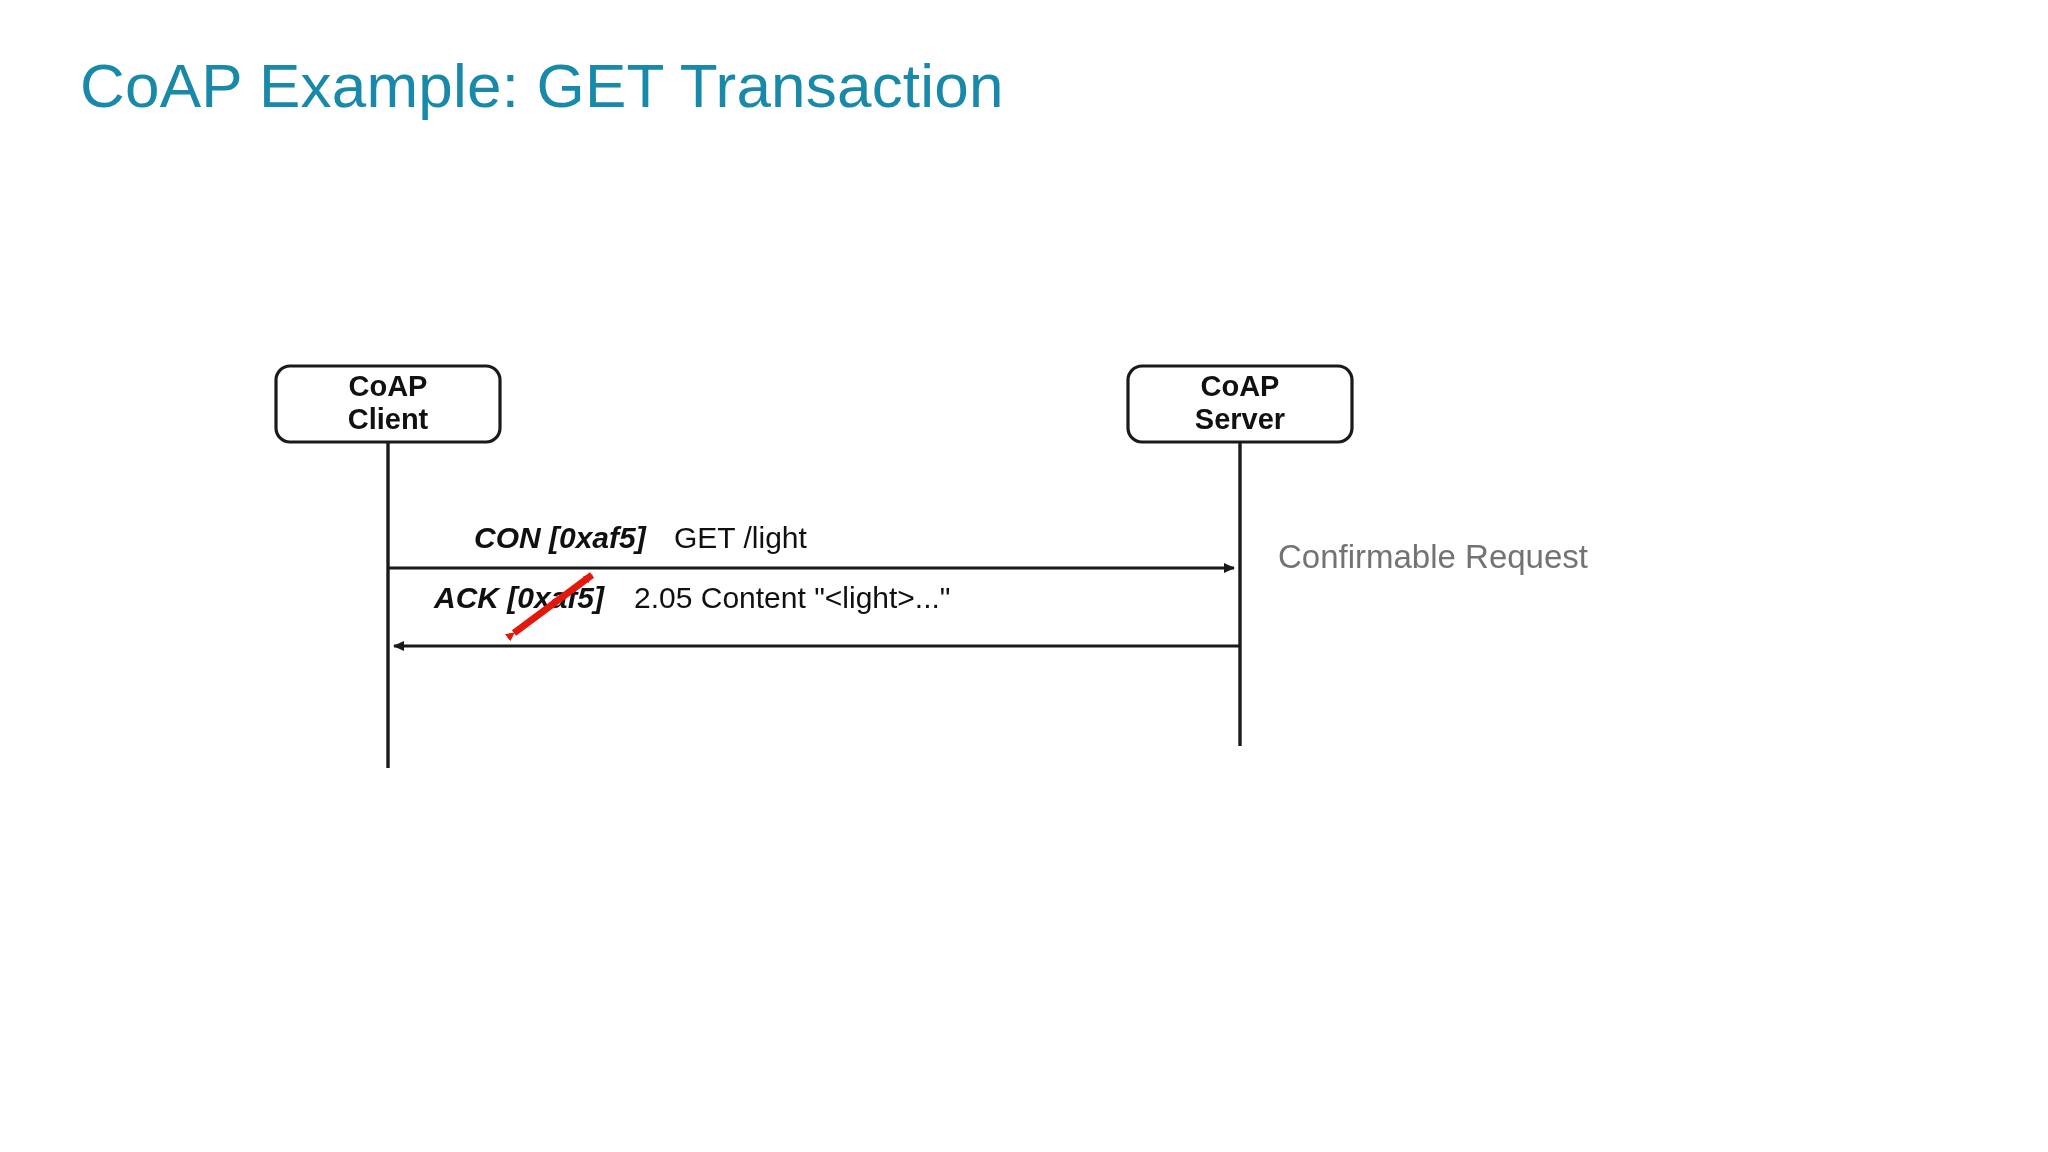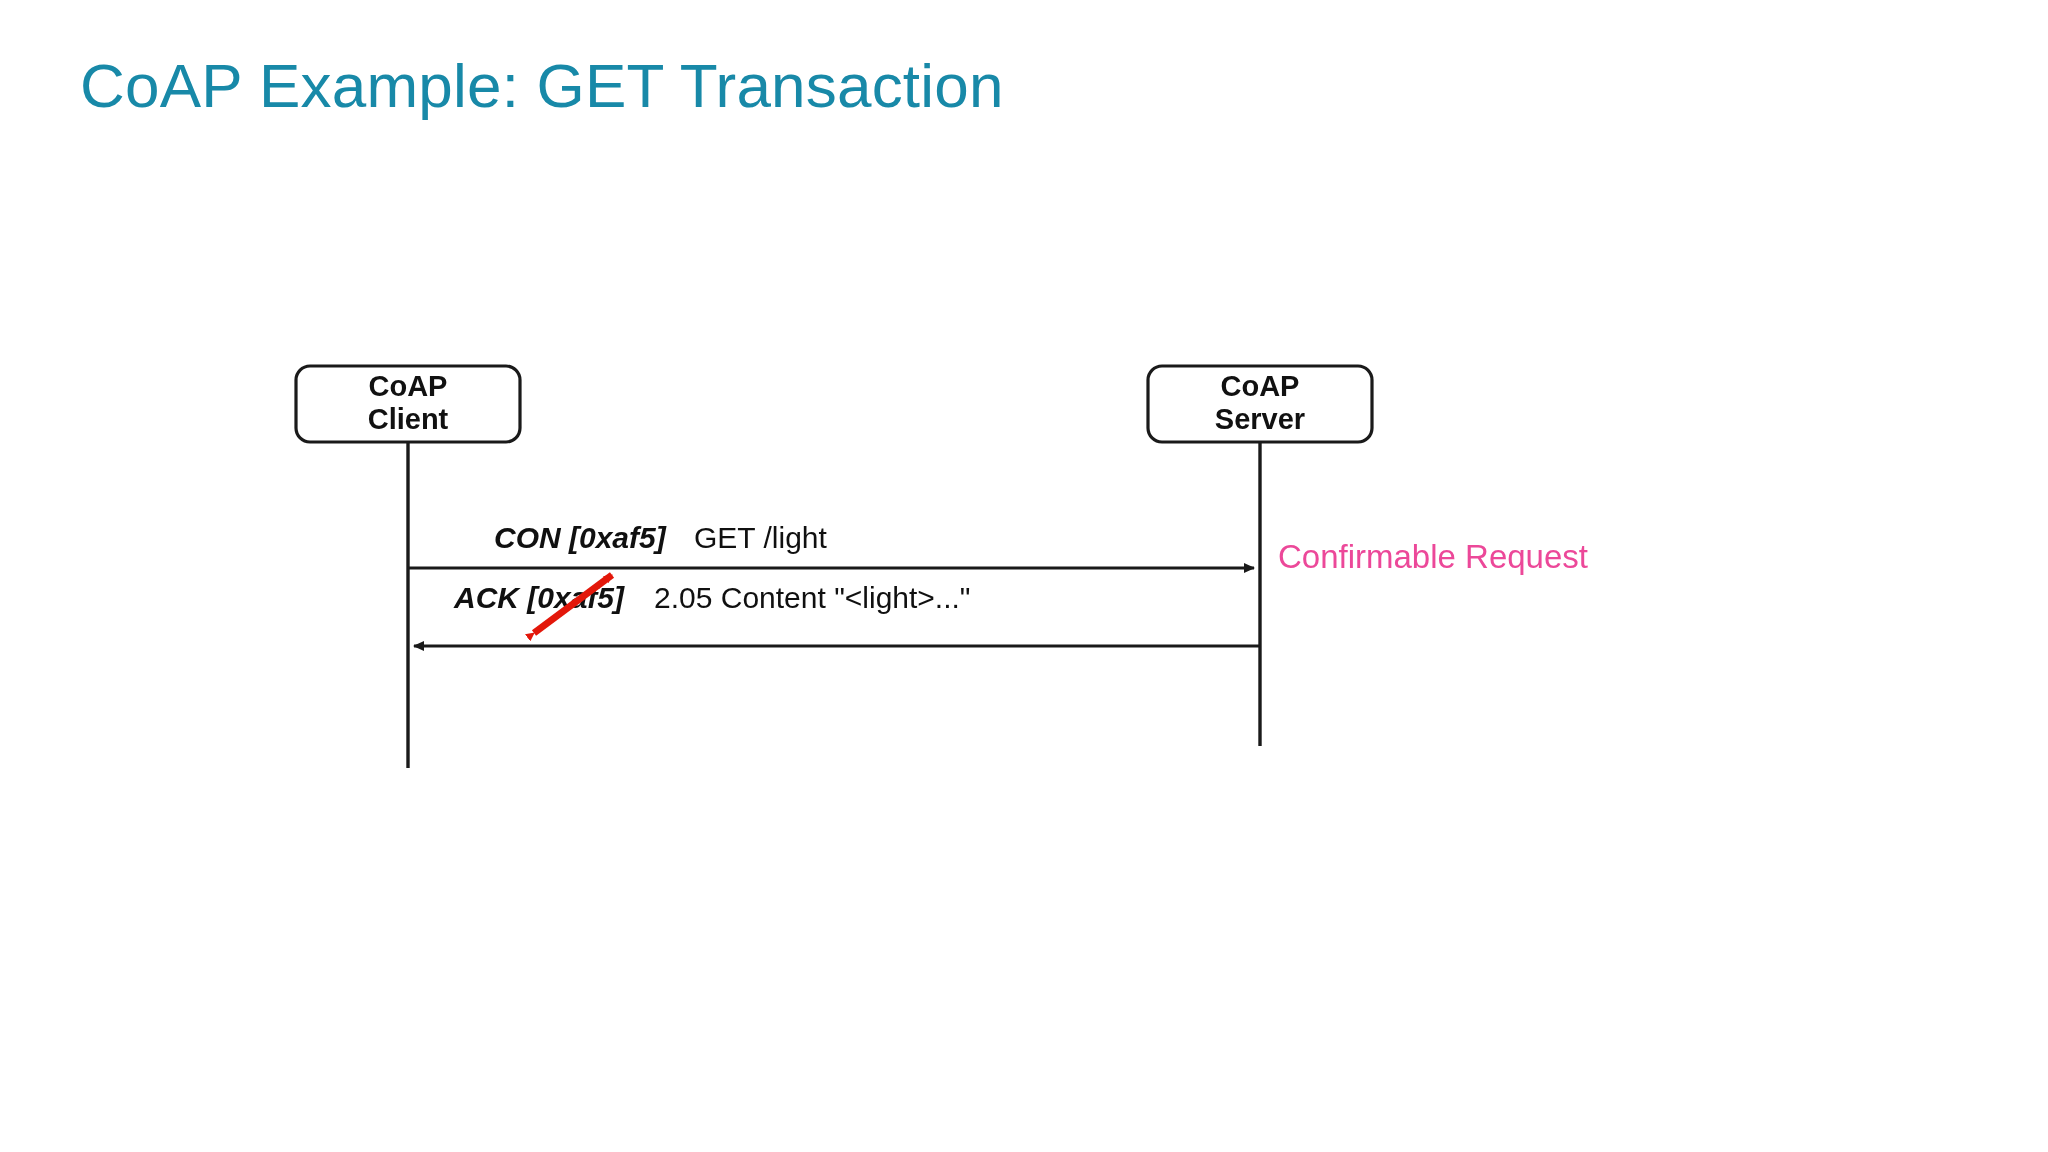--- a/index.html
+++ b/index.html
@@ -28,21 +28,21 @@
     line-height: 1.1;
     font-weight: 400;
     color: #1889a8;
     letter-spacing: 0.2px;
     white-space: nowrap;
   }
 
   
   #diagram {
     position: absolute;
-    left: 282px;
+    left: 262px;
     top: 350px;
     width: 1120px;
     height: 440px;
   }
   #diagram-svg {
     display: block;
   }
   .node-label {
     font-family: "Liberation Sans", sans-serif;
     font-size: 29px;
@@ -61,21 +61,21 @@
     font-family: "Liberation Sans", sans-serif;
     font-size: 30px;
     font-weight: 500;
     fill: #101010;
   }
 
   
   .annotation {
     position: absolute;
     font-size: 33px;
-    color: #ec4899;
+    color: #737373;
     white-space: nowrap;
     font-weight: 400;
   }
   #annotation-request  { left: 1278px; top: 538px; }
   #annotation-response { left: 1278px; top: 616px; }
 
   
   #page-number {
     position: absolute;
     left: 82px;

